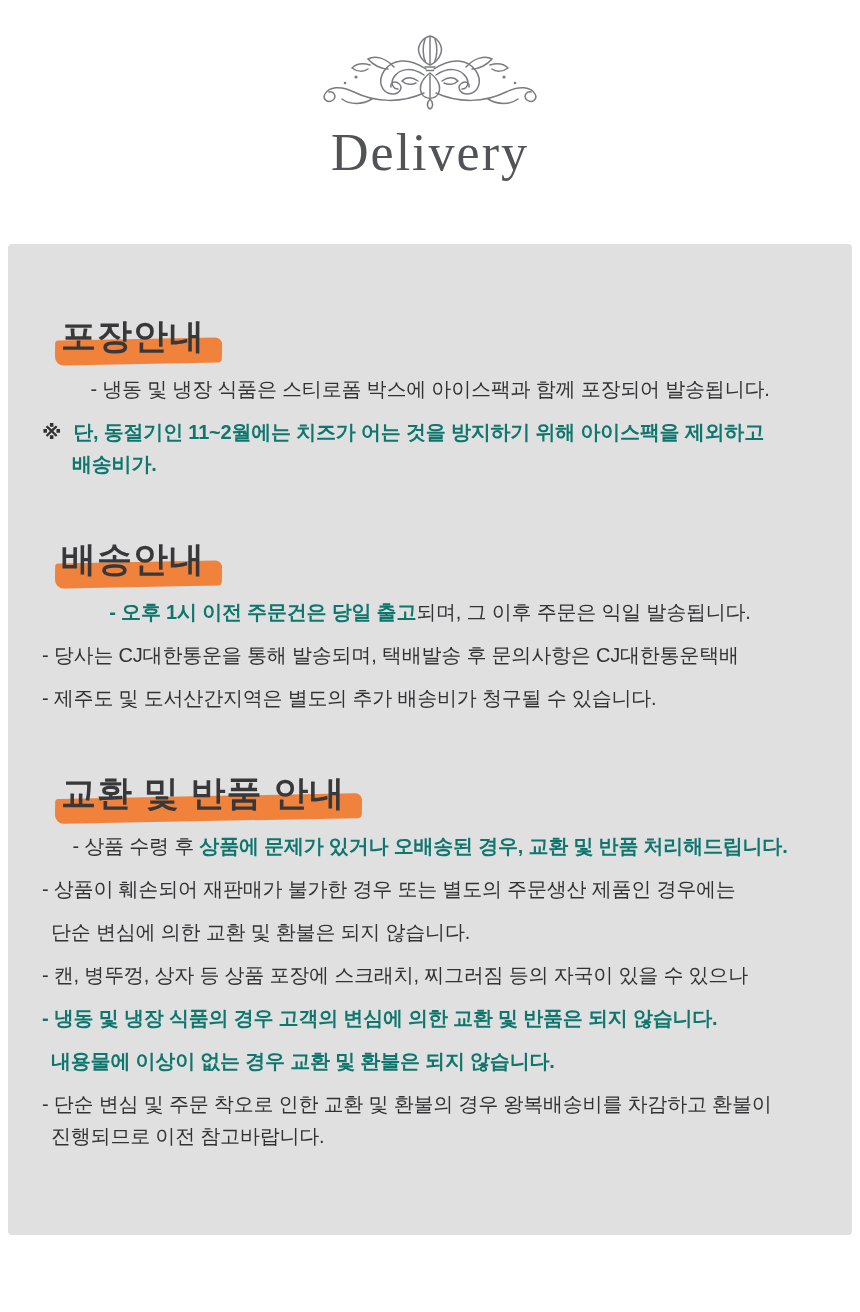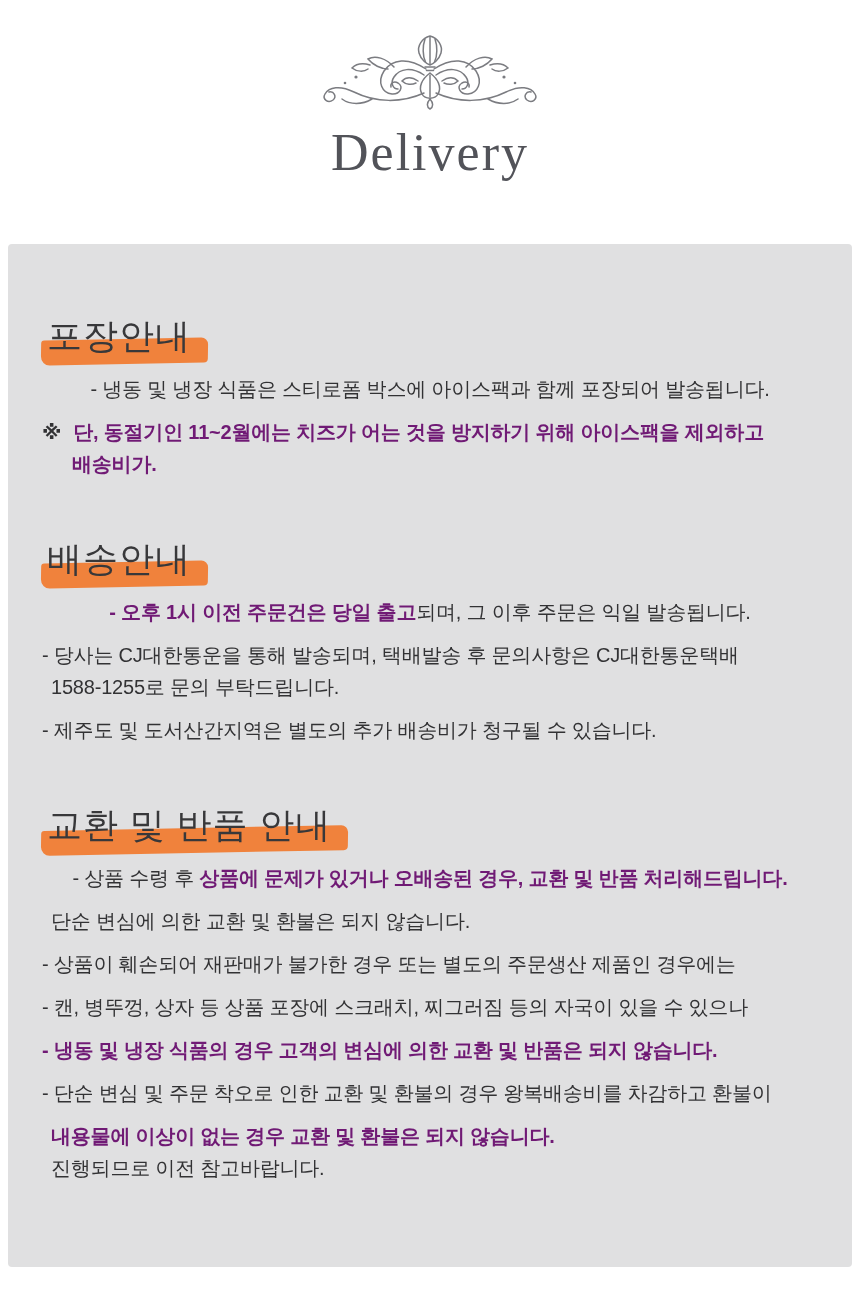--- a/index.html
+++ b/index.html
@@ -33,24 +33,24 @@
     padding: 70px 34px 84px 34px;
   }
 
   .sec + .sec { margin-top: 58px; }
 
   .sec-title {
     position: relative;
     display: inline-block;
     font-size: 35px;
     line-height: 44px;
-    font-weight: 400;
+    font-weight: 700;
     letter-spacing: 1px;
     color: #38383a;
-    margin-left: 5px;
+    margin-left: 19px;
   }
   .sec-title .hl {
     position: absolute;
     left: -6px;
     right: -17px;
     bottom: -6px;
     height: 25px;
     background: #f0823c;
     border-radius: 3px 7px 4px 9px;
     transform: rotate(-1.1deg) skewX(-2deg);
@@ -61,21 +61,21 @@
   .sec-body { margin-top: 16px; }
   .line {
     font-size: 20px;
     line-height: 30px;
     margin-top: 13px;
     letter-spacing: -0.2px;
     color: #323234;
   }
   .line:first-child { margin-top: 0; text-align: center; }
   .line.tight { margin-top: 2px; }
-  .line .b { font-weight: 700; color: #701a75; }
+  .line .b { font-weight: 700; color: #0f766e; }
   .line.indent-sm { padding-left: 9px; }
   .line.indent-note { padding-left: 30px; }
   .marker { font-weight: 700; margin-right: 12px; }
 </style>
 </head>
 <body>
 
 <div class="page">
 
   <div class="header">
@@ -137,36 +137,35 @@
     </div>
 
     <div class="sec">
       <div class="sec-title">
         <span class="hl" style="background: rgb(240, 130, 60);"></span>
         <span class="t">배송안내</span>
       </div>
       <div class="sec-body">
         <p class="line"><span class="b">- 오후 1시 이전 주문건은 당일 출고</span><span>되며, 그 이후 주문은 익일 발송됩니다.</span></p>
         <p class="line"><span>- 당사는 CJ대한통운을 통해 발송되며, 택배발송 후 문의사항은 CJ대한통운택배</span></p>
-        <p class="line tight indent-sm"><span>1588-1255로 문의 부탁드립니다.</span></p>
         <p class="line"><span>- 제주도 및 도서산간지역은 별도의 추가 배송비가 청구될 수 있습니다.</span></p>
       </div>
     </div>
 
     <div class="sec">
       <div class="sec-title">
         <span class="hl" style="background: rgb(240, 130, 60);"></span>
         <span class="t">교환 및 반품 안내</span>
       </div>
       <div class="sec-body">
         <p class="line"><span>- 상품 수령 후 </span><span class="b">상품에 문제가 있거나 오배송된 경우, 교환 및 반품 처리해드립니다.</span></p>
+        <p class="line"><span>- 상품이 훼손되어 재판매가 불가한 경우 또는 별도의 주문생산 제품인 경우에는</span></p>
         <p class="line indent-sm"><span>단순 변심에 의한 교환 및 환불은 되지 않습니다.</span></p>
-        <p class="line"><span>- 상품이 훼손되어 재판매가 불가한 경우 또는 별도의 주문생산 제품인 경우에는</span></p>
         <p class="line"><span>- 캔, 병뚜껑, 상자 등 상품 포장에 스크래치, 찌그러짐 등의 자국이 있을 수 있으나</span></p>
         <p class="line"><span class="b">- 냉동 및 냉장 식품의 경우 고객의 변심에 의한 교환 및 반품은 되지 않습니다.</span></p>
+        <p class="line indent-sm"><span class="b">내용물에 이상이 없는 경우 교환 및 환불은 되지 않습니다.</span></p>
         <p class="line"><span>- 단순 변심 및 주문 착오로 인한 교환 및 환불의 경우 왕복배송비를 차감하고 환불이</span></p>
-        <p class="line indent-sm"><span class="b">내용물에 이상이 없는 경우 교환 및 환불은 되지 않습니다.</span></p>
         <p class="line tight indent-sm"><span>진행되므로 이전 참고바랍니다.</span></p>
       </div>
     </div>
 
   </div>
 </div>
 
 </body></html>

